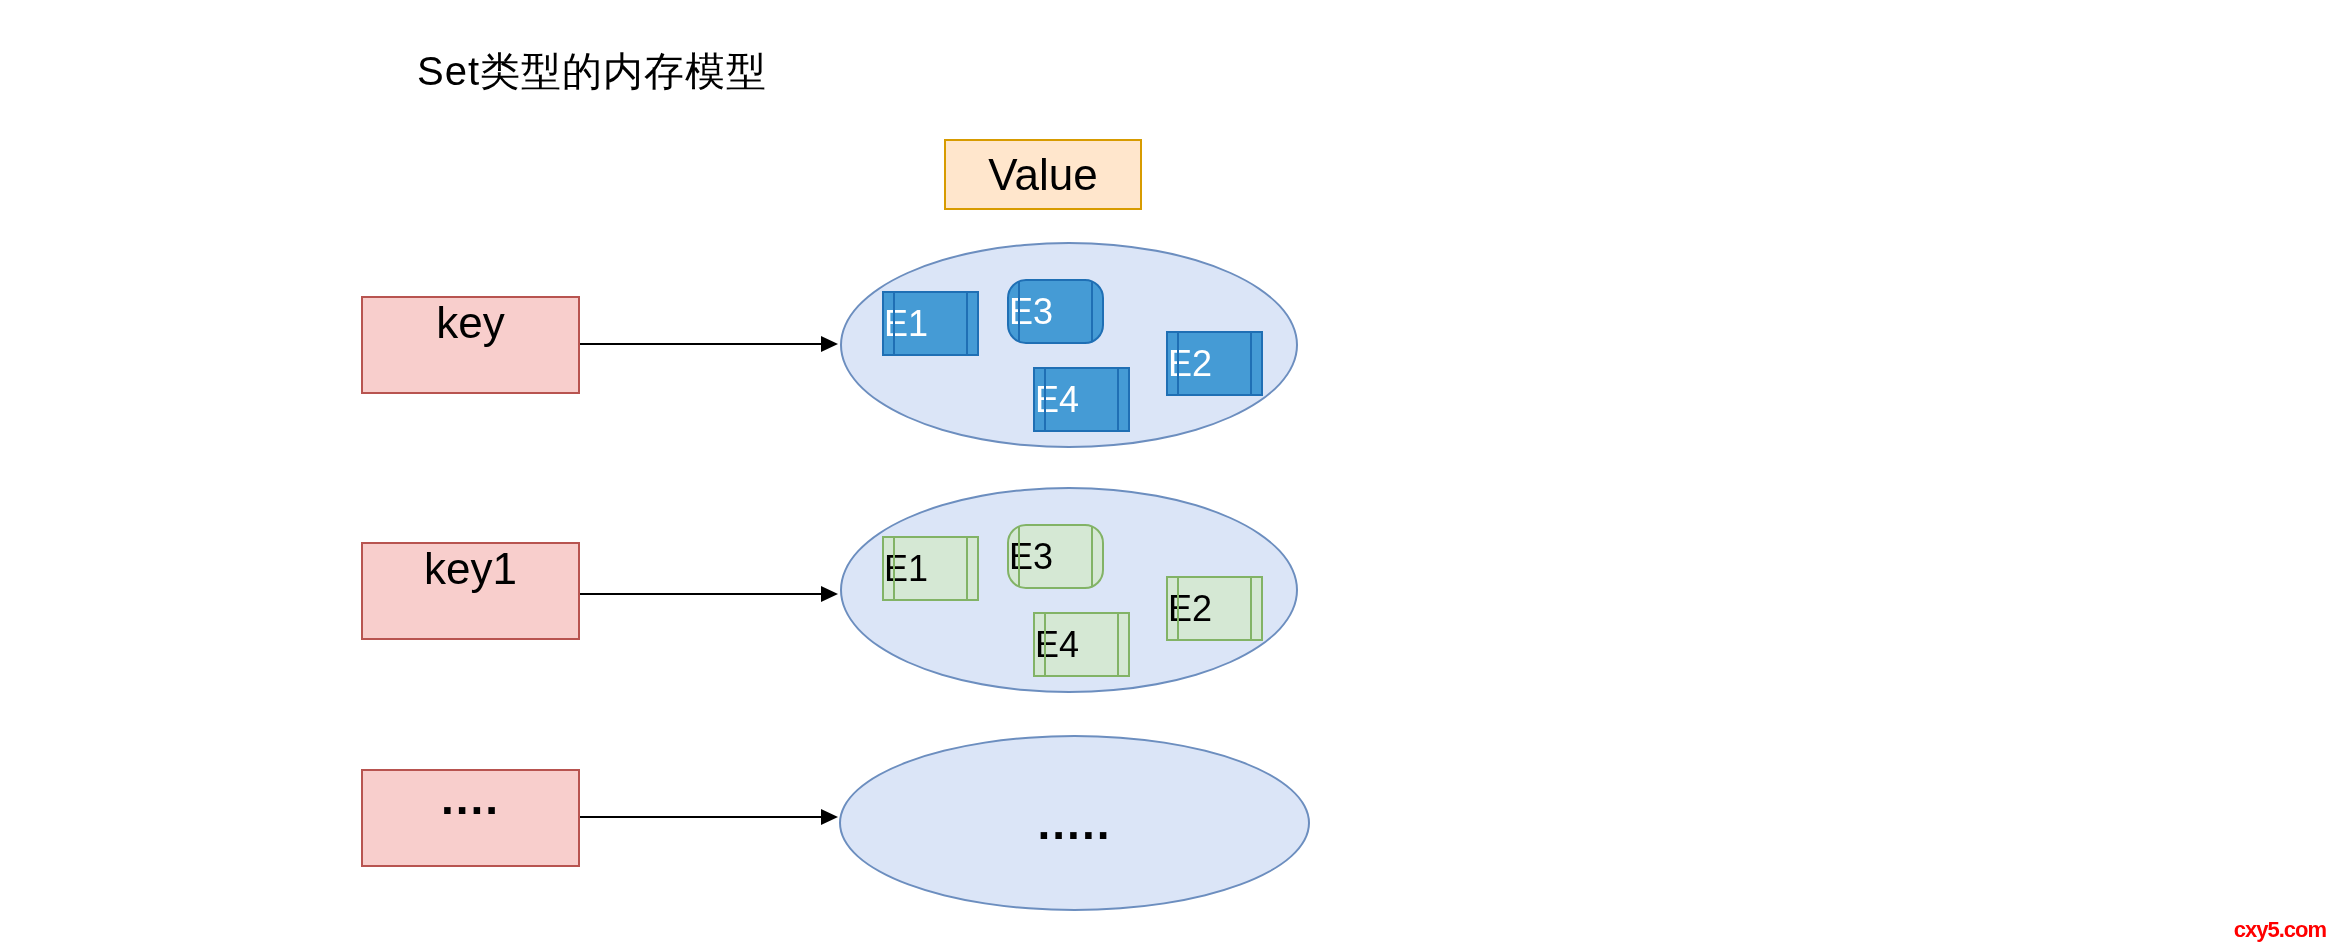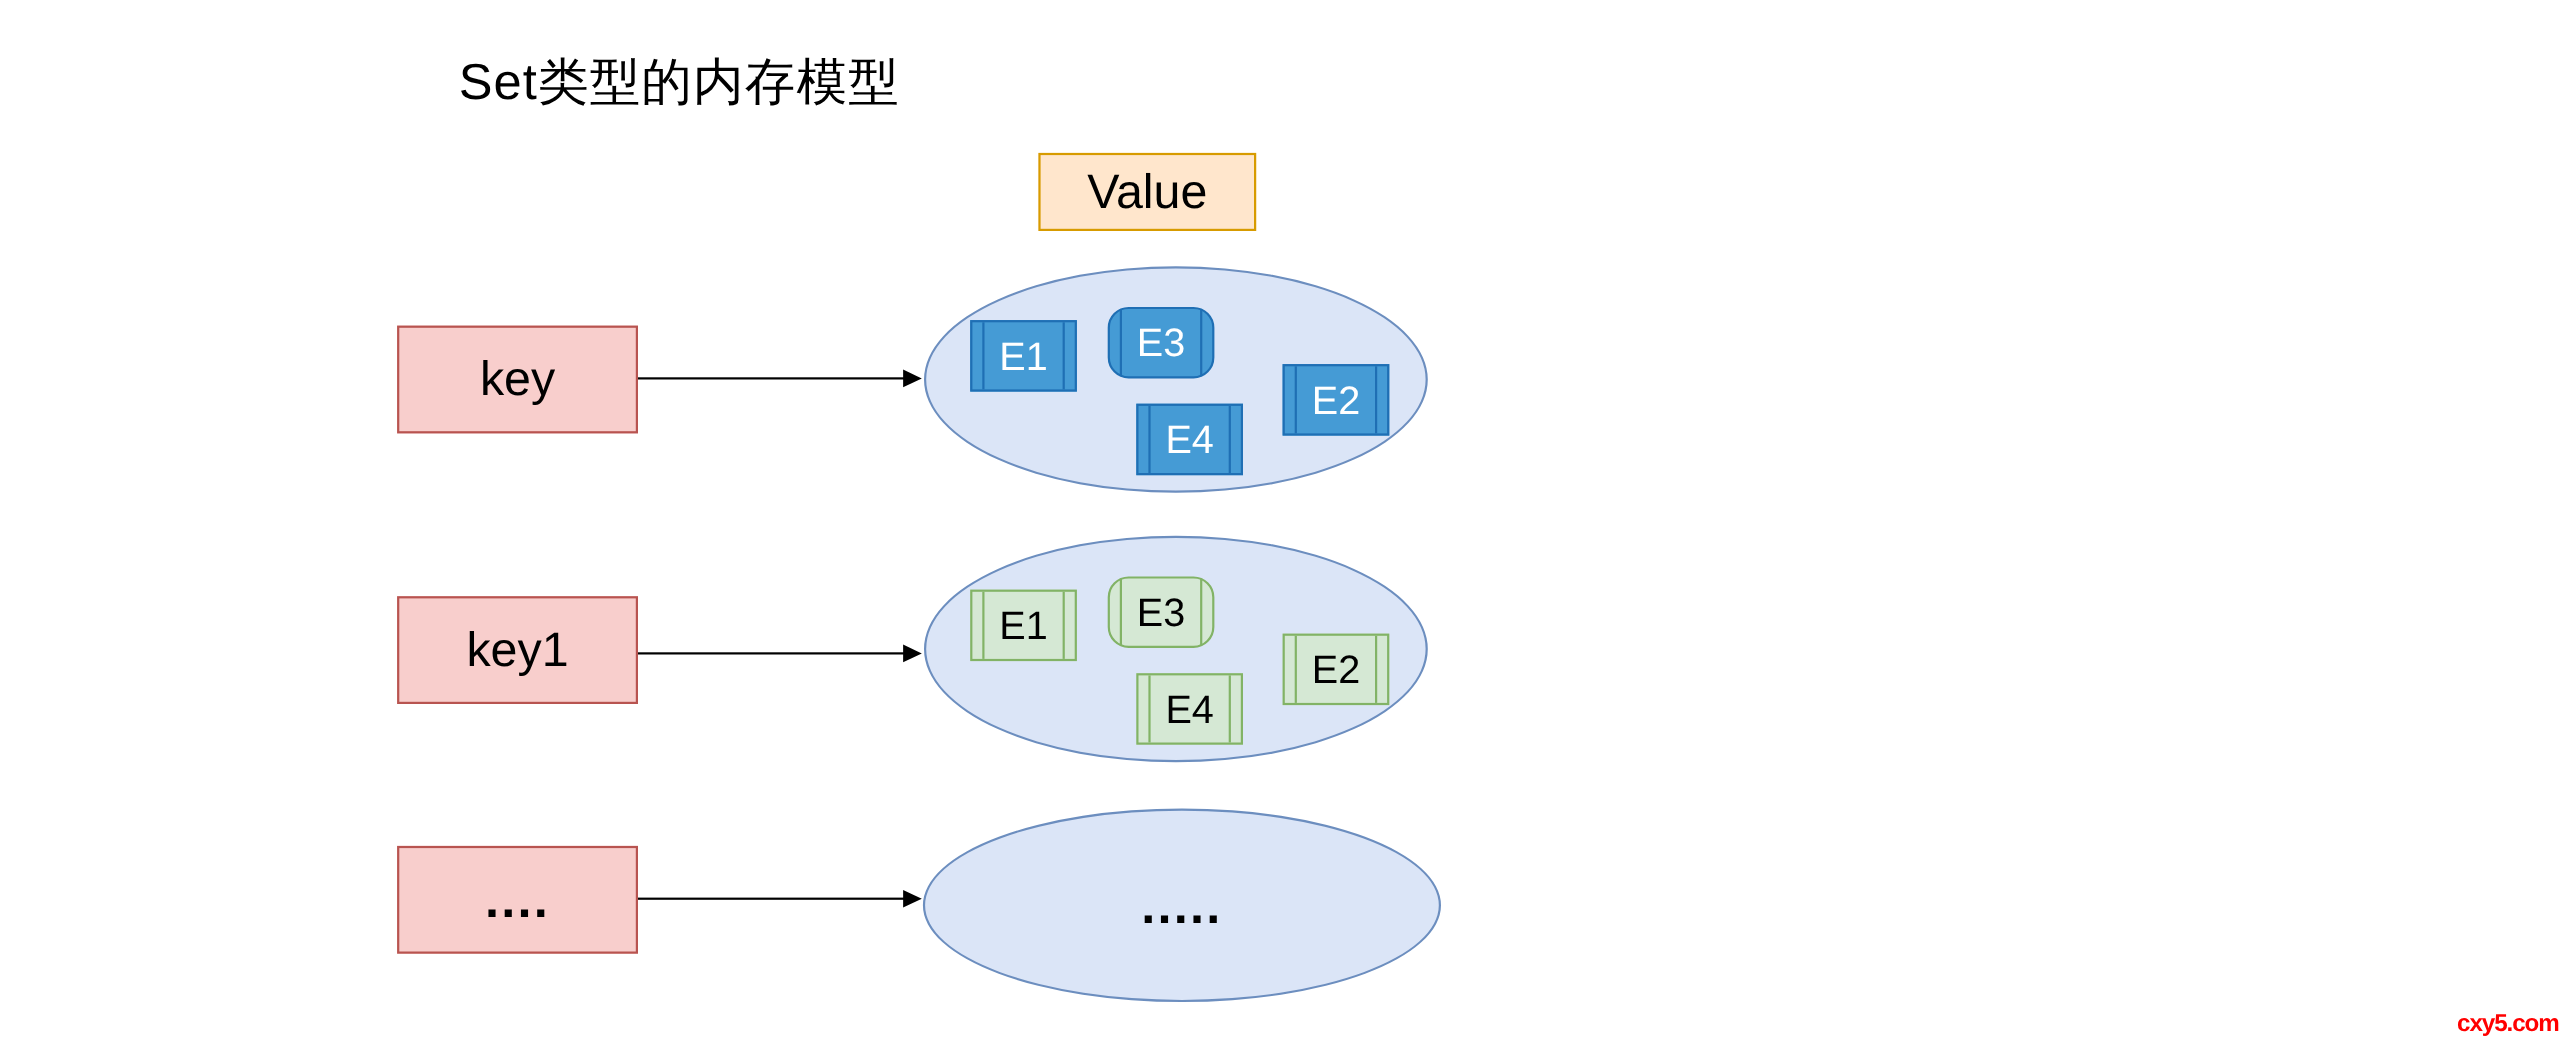--- a/index.html
+++ b/index.html
@@ -10,21 +10,21 @@
     background: #ffffff;
     overflow: hidden;
     font-family: "Liberation Sans", "DejaVu Sans", sans-serif;
     color: #000;
   }
 
   .diagram-title {
     position: absolute;
     left: 417px;
     top: 44px;
-    font-size: 46px;
+    font-size: 40px;
     font-weight: 500;
     letter-spacing: 1px;
     color: #000;
     white-space: nowrap;
   }
 
   .value-box {
     position: absolute;
     left: 944px; top: 111px;
     width: 194px; height: 67px;
@@ -34,21 +34,21 @@
     font-size: 44px;
     margin-top: 28px;
   }
 
   .key-box {
     position: absolute;
     left: 361px;
     width: 215px; height: 94px;
     background: #F8CECC;
     border: 2px solid #B85450;
-    display: flex; align-items: center; justify-content: center;
+    display: flex; align-items: flex-start; justify-content: center;
     font-size: 44px;
   }
   .key-box.dots { font-size: 46px; font-weight: 700; letter-spacing: 2px; }
 
   .arrow {
     position: absolute;
     left: 580px;
     width: 242px; height: 2px;
     background: #000;
   }
@@ -74,21 +74,21 @@
     left: 839px;
     width: 467px; height: 172px;
     display: flex; align-items: center; justify-content: center;
     font-size: 46px; font-weight: 700; letter-spacing: 2px;
   }
 
   .ebox {
     position: absolute;
     width: 93px; height: 61px;
     border: 2px solid;
-    display: flex; align-items: center; justify-content: center;
+    display: flex; align-items: center; justify-content: flex-start;
     font-size: 36px;
   }
   .ebox::before, .ebox::after {
     content: "";
     position: absolute; top: 0; bottom: 0;
     width: 2px;
   }
   .ebox::before { left: 9px; }
   .ebox::after  { right: 9px; }
 

